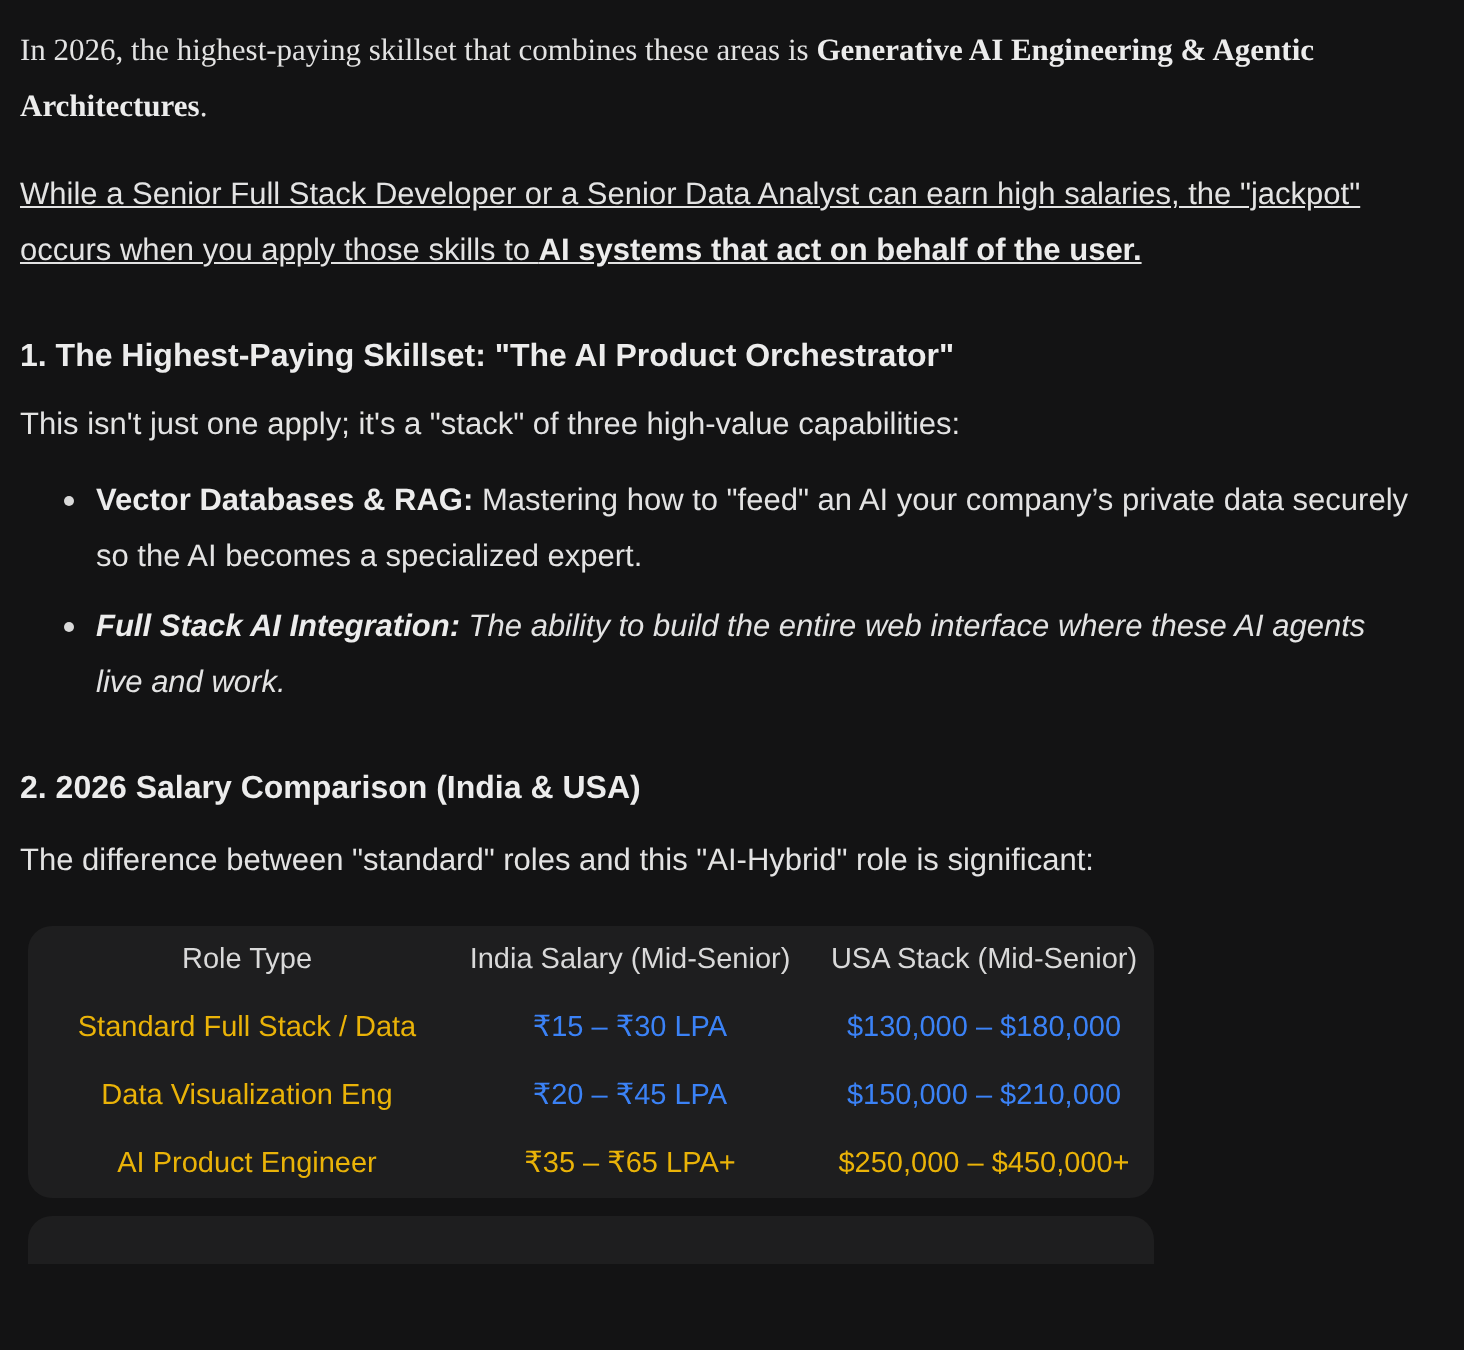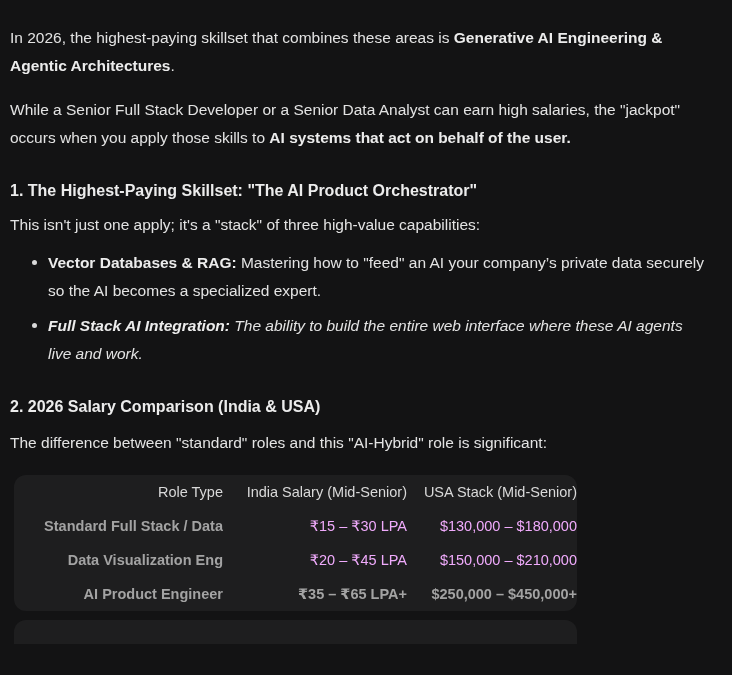--- a/index.html
+++ b/index.html
@@ -12,22 +12,22 @@
     font-family: "Liberation Sans", "DejaVu Sans", sans-serif;
     font-size: 15.5px;
     line-height: 28px;
     -webkit-font-smoothing: antialiased;
   }
   .content { padding: 8px 26px 0 10px; }
 
   p, h3, ul { margin: 0; padding: 0; }
   .b { font-weight: 700; color: #ececec; }
 
-  .p-intro    { margin-top: 16px; }
-  .p-context  { margin-top: 16px; }
+  .p-intro    { margin-top: 4px; font-family: Liberation Serif, serif; }
+  .p-context  { margin-top: 16px; text-decoration: underline; }
   h3.heading  { font-size: 16px; font-weight: 700; color: #ececec; line-height: 28px; margin-top: 25px; }
   .p-stack    { margin-top: 6px; }
   ul.skills   { list-style: none; margin-top: 10px; }
   ul.skills li { position: relative; padding-left: 38px; }
   ul.skills li + li { margin-top: 7px; font-style: italic; }
   ul.skills li::before {
     content: "";
     position: absolute;
     left: 22px; top: 11px;
     width: 5px; height: 5px;
@@ -48,29 +48,29 @@
     table-layout: fixed;
     width: 563px;
     font-size: 14.5px;
   }
   table.salary col.c1 { width: 209px; }
   table.salary col.c2 { width: 184px; }
   table.salary col.c3 { width: 170px; }
   table.salary th, table.salary td {
     height: 34px;
     padding: 0;
-    text-align: right;
+    text-align: center;
     vertical-align: middle;
     white-space: nowrap;
     overflow: hidden;
   }
   table.salary th:first-child, table.salary td:first-child { padding-left: 10px; }
   table.salary th { font-weight: 400; color: #d9d9d9; }
-  table.salary td { color: #f0abfc; }
-  table.salary td.bold { font-weight: 700; color: #a3a3a3; }
+  table.salary td { color: #3b82f6; }
+  table.salary td.bold { font-weight: 400; color: #eab308; }
 
   .cutoff-card {
     margin: 9px 0 0 4px;
     width: 563px;
     height: 24px;
     background: #1e1e1f;
     border-radius: 12px 12px 0 0;
   }
 </style>
 </head>

